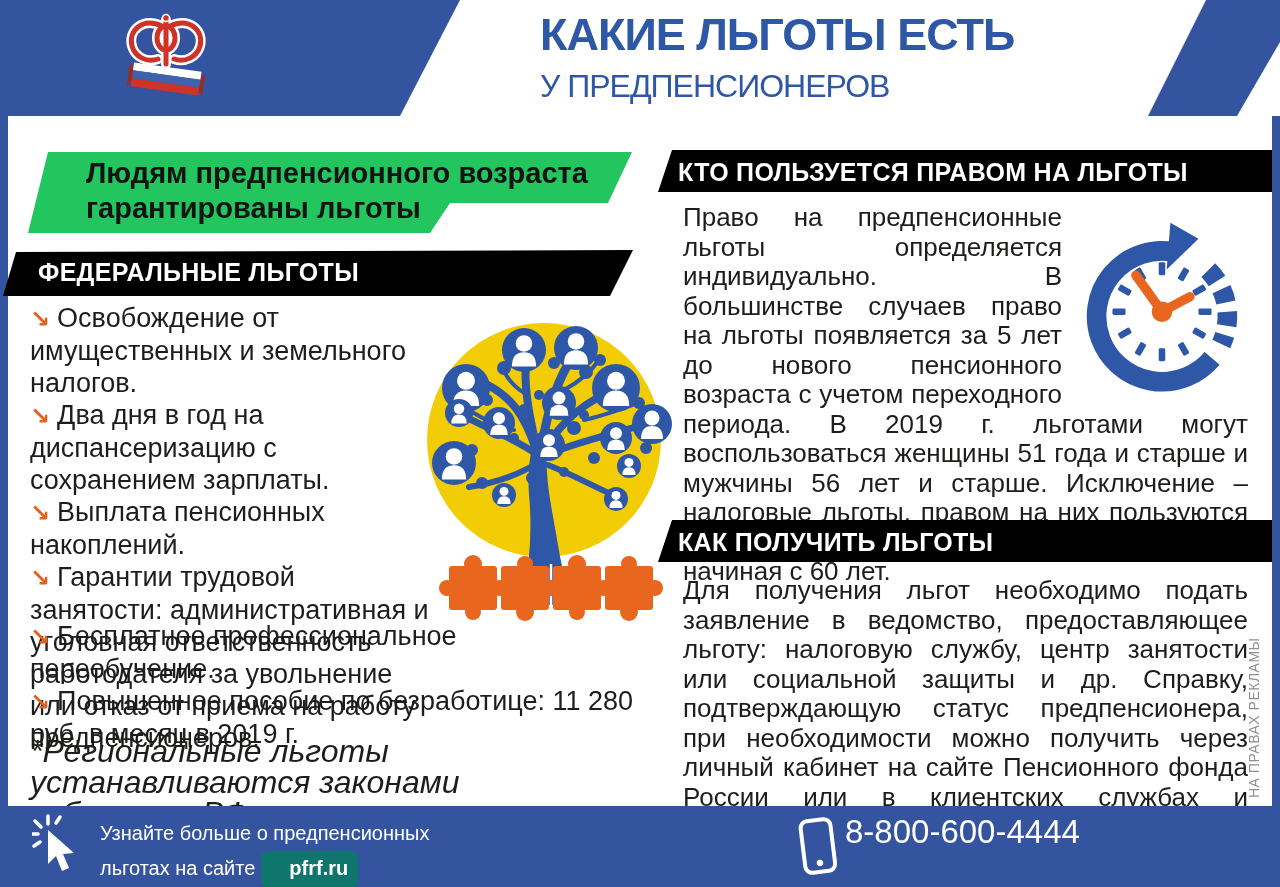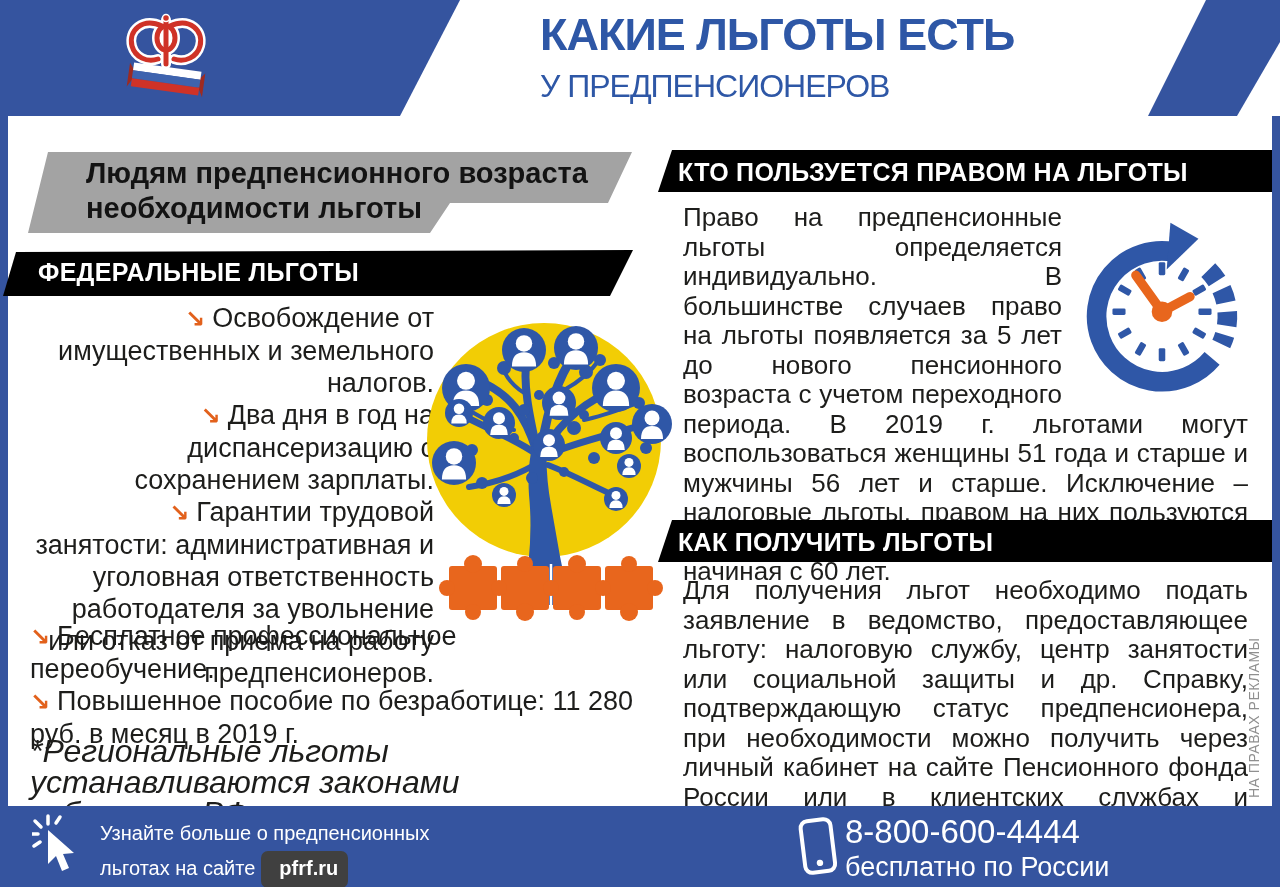--- a/index.html
+++ b/index.html
@@ -14,49 +14,49 @@
     clip-path:polygon(66px 0,140px 0,140px 42px,97px 116px,8px 116px);}
   .logo{position:absolute;left:60px;top:12px;display:flex;align-items:center;gap:14px;flex-direction:column;}
   .logo-text{color:#fff;font-weight:bold;font-size:27px;line-height:30px;letter-spacing:.5px;}
   .title-box{position:absolute;left:540px;top:10px;width:640px;text-align:left;color:#2e57a6;}
   .title-l1{font-size:45px;font-weight:600;letter-spacing:-1px;line-height:50px;}
   .title-l2{font-size:32px;font-weight:400;letter-spacing:-1px;line-height:52px;}
   
   .b-left{position:absolute;left:0;top:116px;width:8px;height:692px;background:#35549f;}
   .b-right{position:absolute;left:1272px;top:116px;width:8px;height:692px;background:#35549f;}
   
-  .lead-banner{position:absolute;left:20px;top:145px;width:625px;height:92px;background:#a3a3a3;
+  .lead-banner{position:absolute;left:20px;top:145px;width:625px;height:92px;background:#22c55e;
     clip-path:polygon(28px 7px,612px 7px,588px 58px,430px 58px,410px 88px,8px 88px);}
   .lead-banner .t{position:absolute;left:66px;top:11px;font-size:29px;font-weight:bold;line-height:35px;color:#131313;}
   .sec-banner{position:absolute;background:#000000;}
   .fed-banner{left:0;top:248px;width:640px;height:50px;
     clip-path:polygon(16px 4px,633px 2px,610px 48px,3px 48px);}
   .sec-banner .t{position:absolute;left:38px;top:10px;color:#fff;font-weight:bold;font-size:25px;letter-spacing:.3px;}
-  .list1{position:absolute;left:30px;top:302px;width:404px;font-size:27px;line-height:32px;text-align:right;}
+  .list1{position:absolute;left:30px;top:302px;width:404px;font-size:27px;line-height:32px;text-align:left;}
   .list2{position:absolute;left:30px;top:620px;width:618px;font-size:27px;line-height:32px;}
   .li{margin:0;}
   .arrow{color:#e2611c;font-family:"DejaVu Sans",sans-serif;font-size:24px;font-weight:bold;margin-right:7px;}
   .footnote{position:absolute;left:30px;top:736px;width:500px;font-style:italic;font-size:32px;line-height:31px;}
   .tree-wrap{position:absolute;left:424px;top:300px;width:250px;height:330px;}
   
   .who-banner{left:640px;top:148px;width:632px;height:46px;
     clip-path:polygon(32px 2px,632px 2px,632px 44px,18px 44px);}
   .how-banner{left:640px;top:518px;width:632px;height:46px;
     clip-path:polygon(32px 2px,632px 2px,632px 44px,18px 44px);text-align:center;}
   .rtext{position:absolute;width:565px;font-size:26px;line-height:29.5px;text-align:justify;}
   .who-text{left:683px;top:203px;}
   .how-text{left:683px;top:576px;}
   .clock-float{float:right;width:172px;height:192px;margin:8px 0 6px 14px;}
   .ad-note{position:absolute;left:1246px;top:548px;height:250px;color:#8f8f8f;font-size:14px;
     letter-spacing:.5px;writing-mode:vertical-rl;transform:rotate(180deg);text-align:left;}
   
   .footer{position:absolute;left:0;top:806px;width:1280px;height:81px;background:#35549f;}
   .cta{position:absolute;left:100px;top:10px;color:#fff;font-size:20px;line-height:35px;}
-  .badge{display:inline-block;background:#404040;color:#fff;font-weight:bold;border-radius:7px;
-    padding:0 10px 2px 18px;margin-left:6px;}
+  .badge{display:inline-block;background:#0f766e;color:#fff;font-weight:bold;border-radius:7px;
+    padding:0 10px 2px 28px;margin-left:6px;}
   .cursor-ic{position:absolute;left:32px;top:8px;}
   .phone-ic{position:absolute;left:795px;top:10px;}
   .phone-box{position:absolute;left:845px;top:6px;color:#fff;}
   .phone-num{font-size:33px;font-weight:normal;line-height:40px;}
   .phone-note{font-size:27px;line-height:30px;}
 </style>
 </head>
 <body>
 
 <div class="sheet">
@@ -100,31 +100,32 @@
     <div class="title-l1">КАКИЕ ЛЬГОТЫ ЕСТЬ</div>
     <div class="title-l2">У ПРЕДПЕНСИОНЕРОВ</div>
   </div>
 
   <div class="b-left"></div>
   <div class="b-right"></div>
 
   <div class="lead-banner">
     <div class="t">
       <span>Людям предпенсионного возраста</span><br>
-      <span>необходимости льготы</span>
+      <span>гарантированы льготы</span>
     </div>
   </div>
 
   <div class="sec-banner fed-banner">
     <div class="t">ФЕДЕРАЛЬНЫЕ ЛЬГОТЫ</div>
   </div>
 
   <div class="list1">
     <div class="li"><span class="arrow">↘</span><span>Освобождение от имущественных и земельного налогов.</span></div>
     <div class="li"><span class="arrow">↘</span><span>Два дня в год на диспансеризацию с сохранением зарплаты.</span></div>
+    <div class="li"><span class="arrow">↘</span><span>Выплата пенсионных накоплений.</span></div>
     <div class="li"><span class="arrow">↘</span><span>Гарантии трудовой занятости: административная и уголовная ответственность работодателя за увольнение или отказ от приема на работу предпенсионеров.</span></div>
   </div>
   <div class="list2">
     <div class="li"><span class="arrow">↘</span><span>Бесплатное профессиональное переобучение.</span></div>
     <div class="li"><span class="arrow">↘</span><span>Повышенное пособие по безработице: 11 280 руб. в месяц в 2019 г.</span></div>
   </div>
 
   <div class="footnote">*Региональные льготы устанавливаются законами субъектов РФ.</div>
 
   <div class="tree-wrap">
@@ -286,17 +287,16 @@
     <span class="phone-ic">
       <svg width="46" height="62" viewBox="0 0 46 62">
         <g transform="rotate(-7 23 31)">
           <rect x="8" y="4" width="30" height="52" rx="7" fill="none" stroke="#fff" stroke-width="4"></rect>
           <circle cx="23" cy="47" r="3.2" fill="#fff"></circle>
         </g>
       </svg>
     </span>
     <div class="phone-box">
       <div class="phone-num">8-800-600-4444</div>
-      <div class="phone-note">бесплатно по России</div>
     </div>
   </div>
 
 </div>
 
 </body></html>

